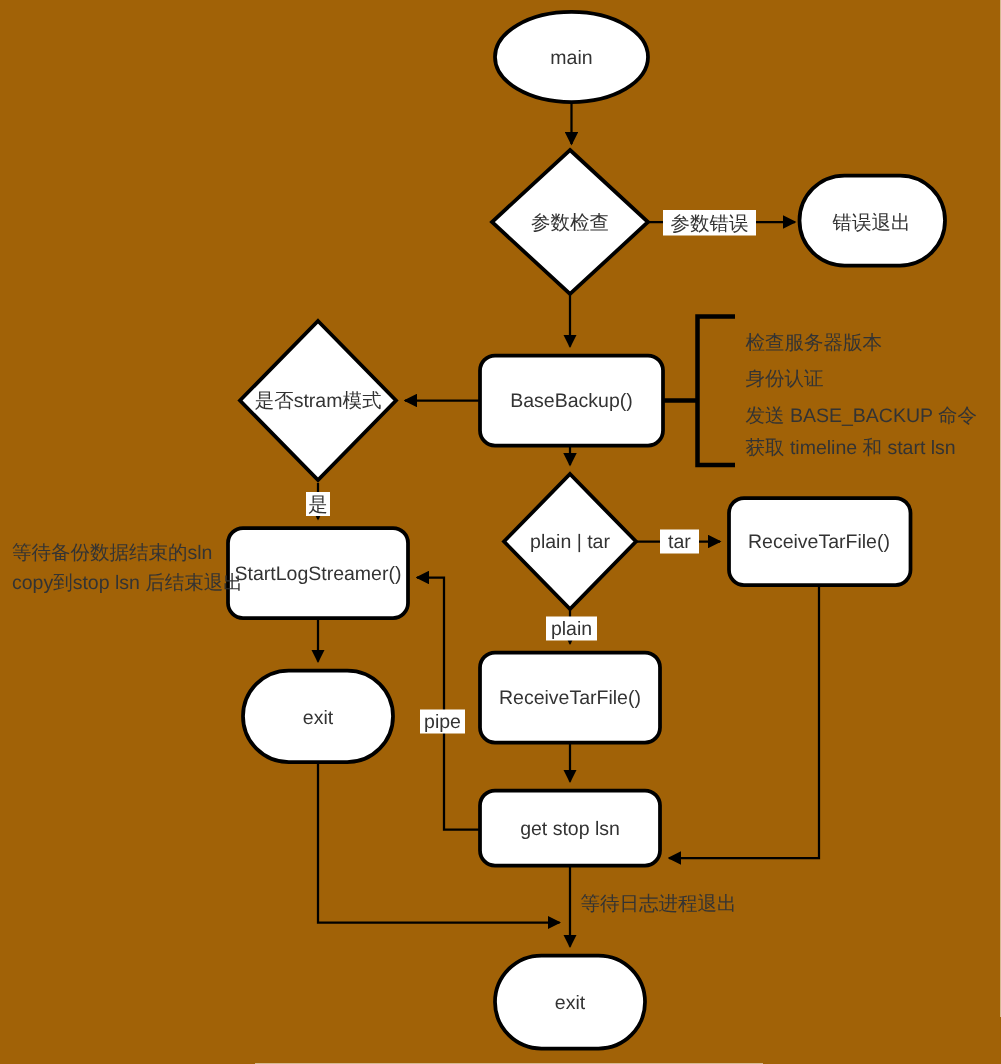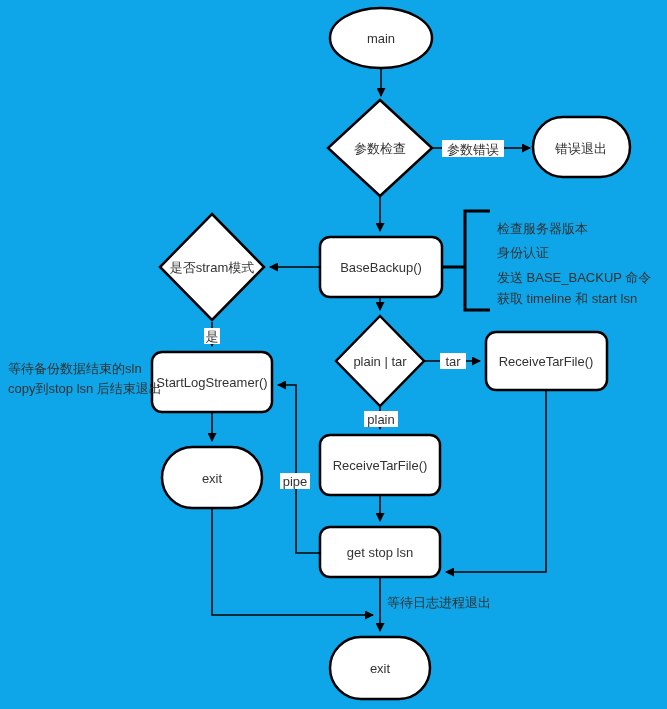--- a/index.html
+++ b/index.html
@@ -4,21 +4,21 @@
 <style>
   html, body {
     margin: 0;
     padding: 0;
     background: #ffffff;
   }
   .canvas-wrap {
     position: relative;
     width: 667px;
     height: 709px;
-    background: #0ea5e9;
+    background: #a16207;
     font-family: "Liberation Sans", sans-serif;
   }
   svg { display: block; }
   .shape {
     fill: #ffffff;
     stroke: #000000;
     stroke-width: 2.5;
   }
   .edge {
     fill: none;

